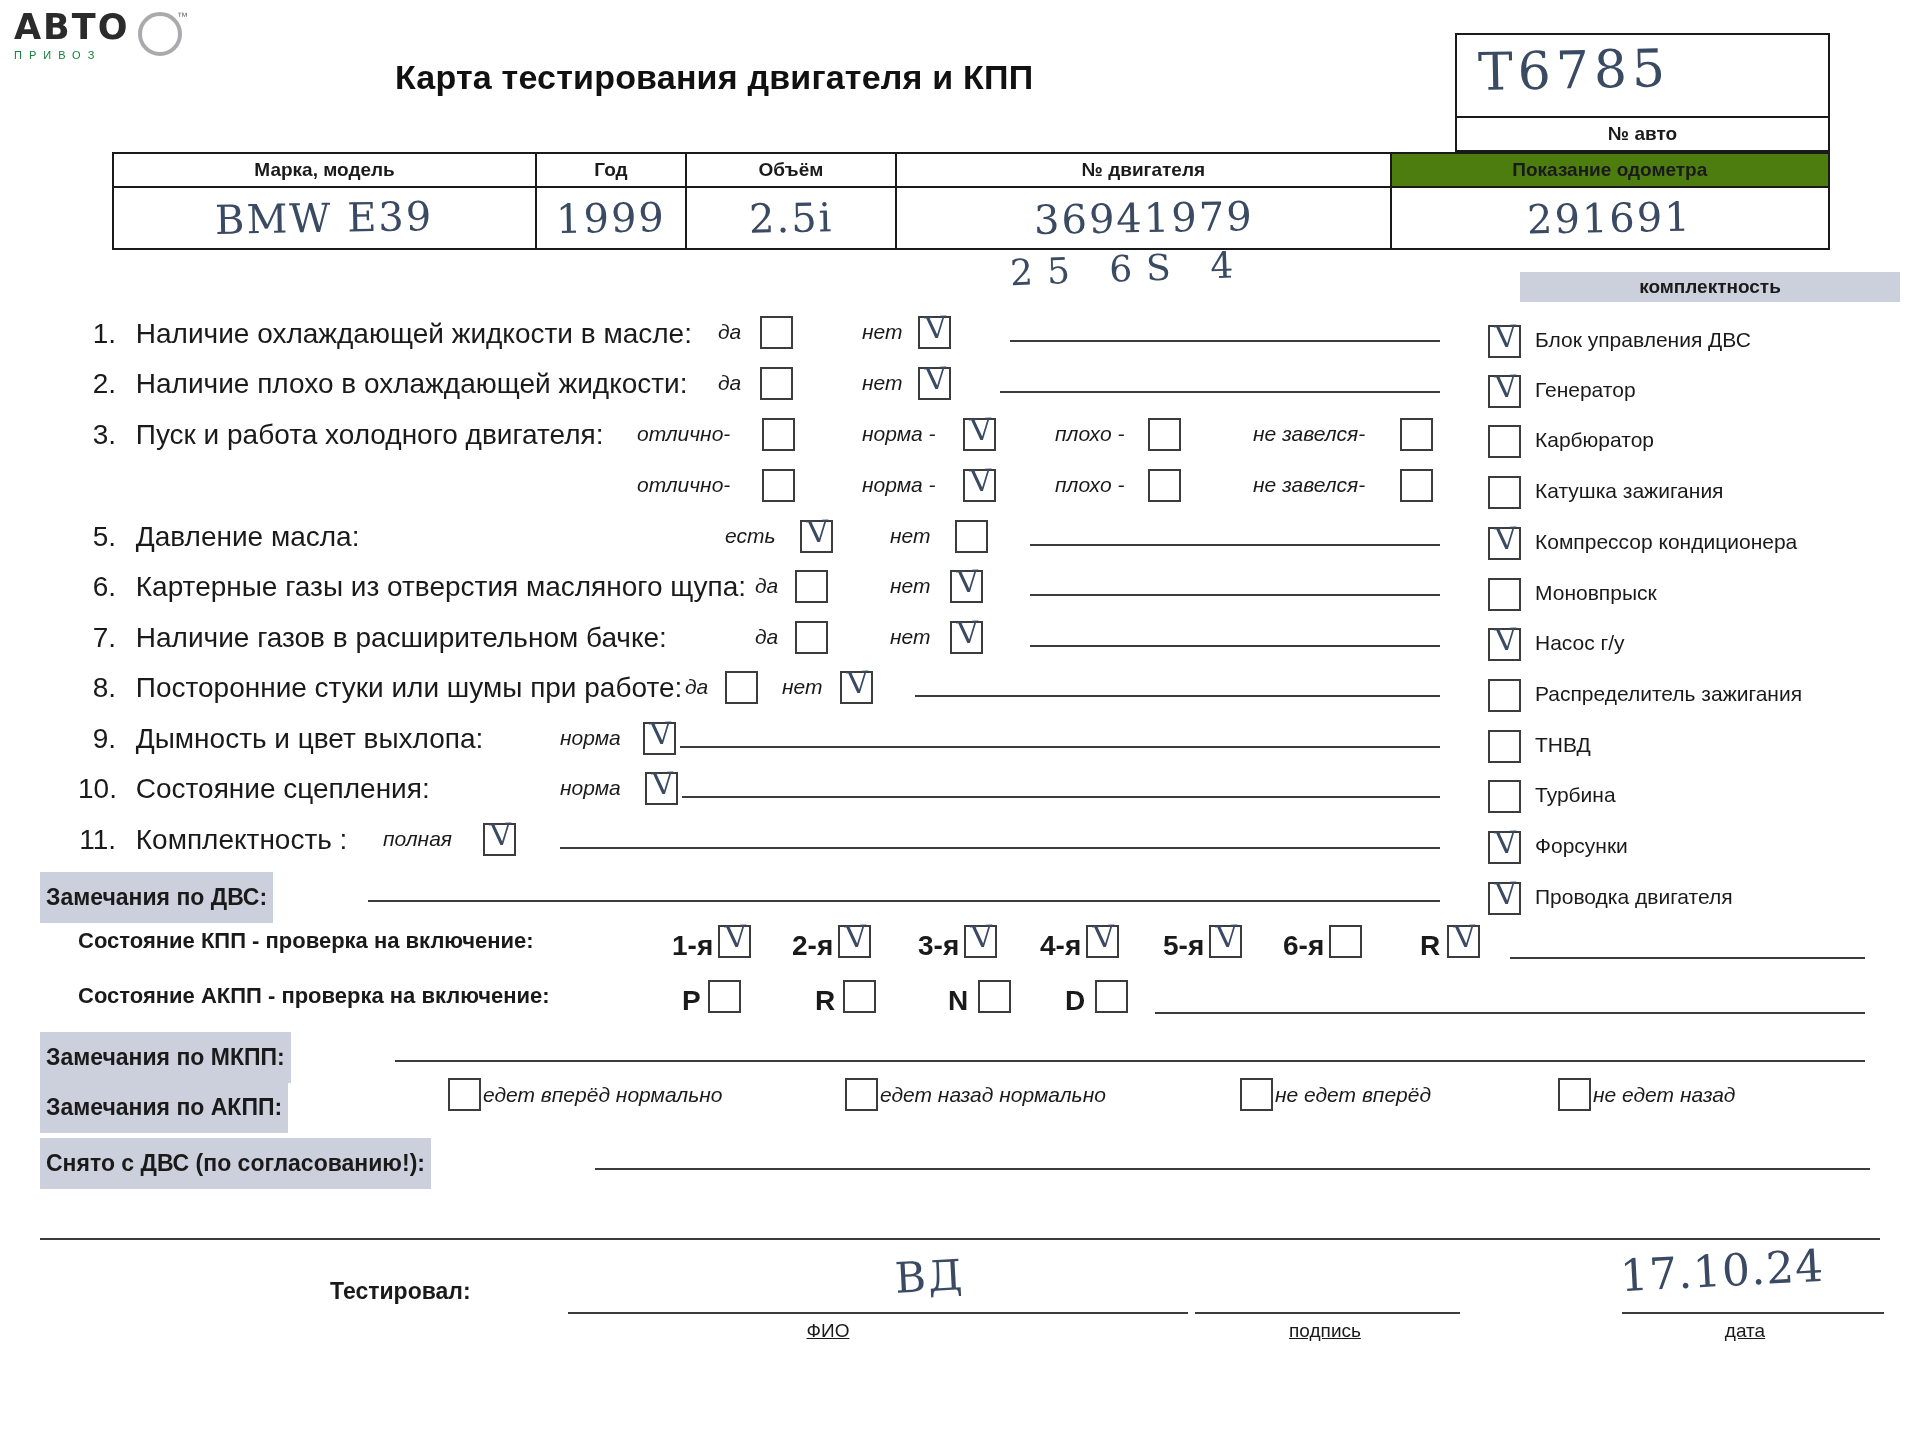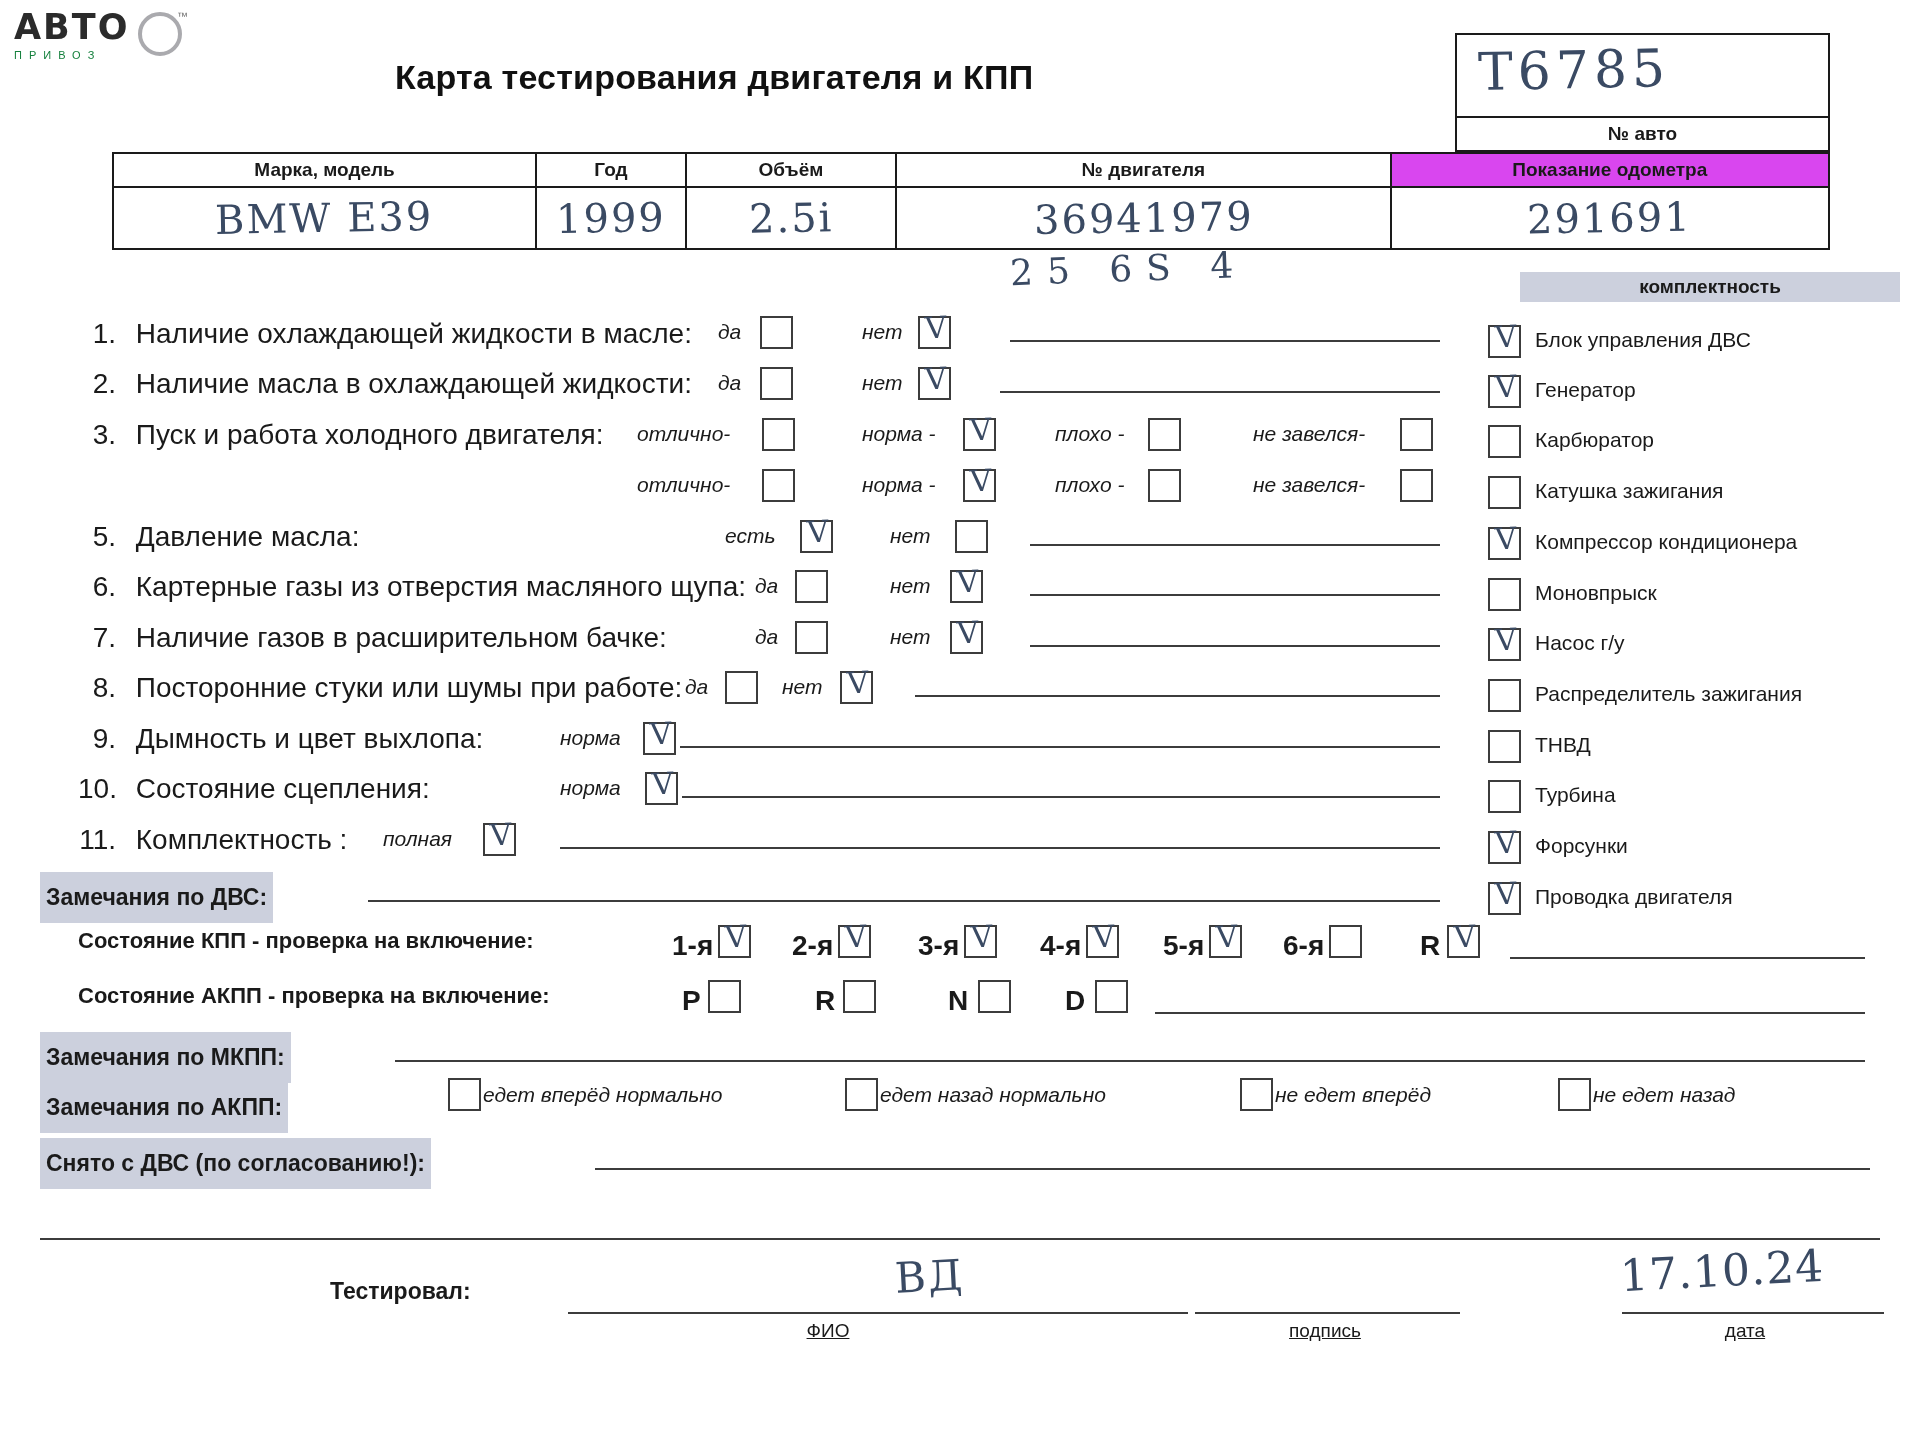--- a/index.html
+++ b/index.html
@@ -120,21 +120,21 @@
   .tbl td {
     border: 2px solid #1a1a1a;
     text-align: center;
     vertical-align: middle;
     font-size: 19px;
     font-weight: bold;
     height: 32px;
     padding: 0;
   }
   .tbl td.hdr-odo {
-    background: #d946ef;
+    background: #4d7c0f;
   }
   .tbl tr.vals td {
     height: 60px;
   }
   .hw {
     font-family: "DejaVu Serif", serif;
     font-weight: normal;
     color: #3a4a63;
     font-size: 40px;
     letter-spacing: 2px;
@@ -348,21 +348,21 @@
     <span class="qtext">Наличие охлаждающей жидкости в масле:</span>
   </div>
   <span class="abs opt-lbl" style="left:718px; top:320px">да</span>
   <span class="abs box" style="left:760px; top:316px"></span>
   <span class="abs opt-lbl" style="left:862px; top:320px">нет</span>
   <span class="abs box checked" style="left:918px; top:316px"></span>
   <span class="abs uline" style="left:1010px; top:318px; width:430px"></span>
 
   <div class="qrow" style="top:368px">
     <span class="qnum">2.</span>
-    <span class="qtext">Наличие масла в охлаждающей жидкости:</span>
+    <span class="qtext">Наличие плохо в охлаждающей жидкости:</span>
   </div>
   <span class="abs opt-lbl" style="left:718px; top:371px">да</span>
   <span class="abs box" style="left:760px; top:367px"></span>
   <span class="abs opt-lbl" style="left:862px; top:371px">нет</span>
   <span class="abs box checked" style="left:918px; top:367px"></span>
   <span class="abs uline" style="left:1000px; top:369px"></span>
   <span class="abs uline" style="left:1000px; top:369px; width:440px"></span>
 
   <div class="qrow" style="top:419px">
     <span class="qnum">3.</span>

